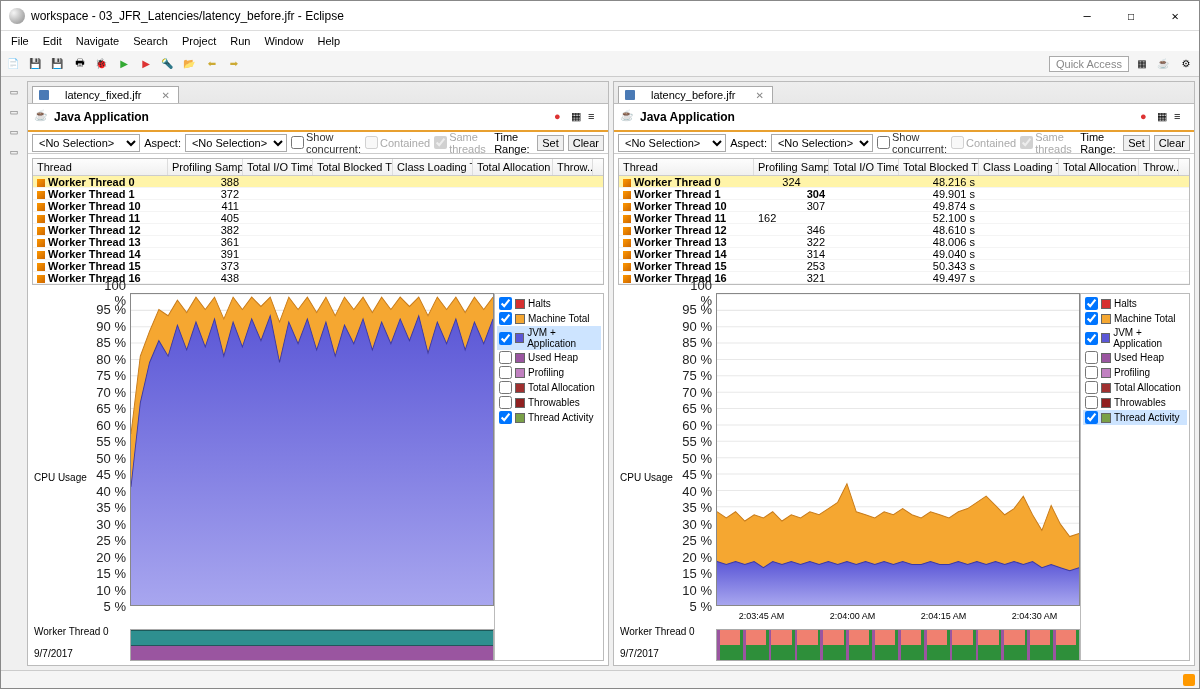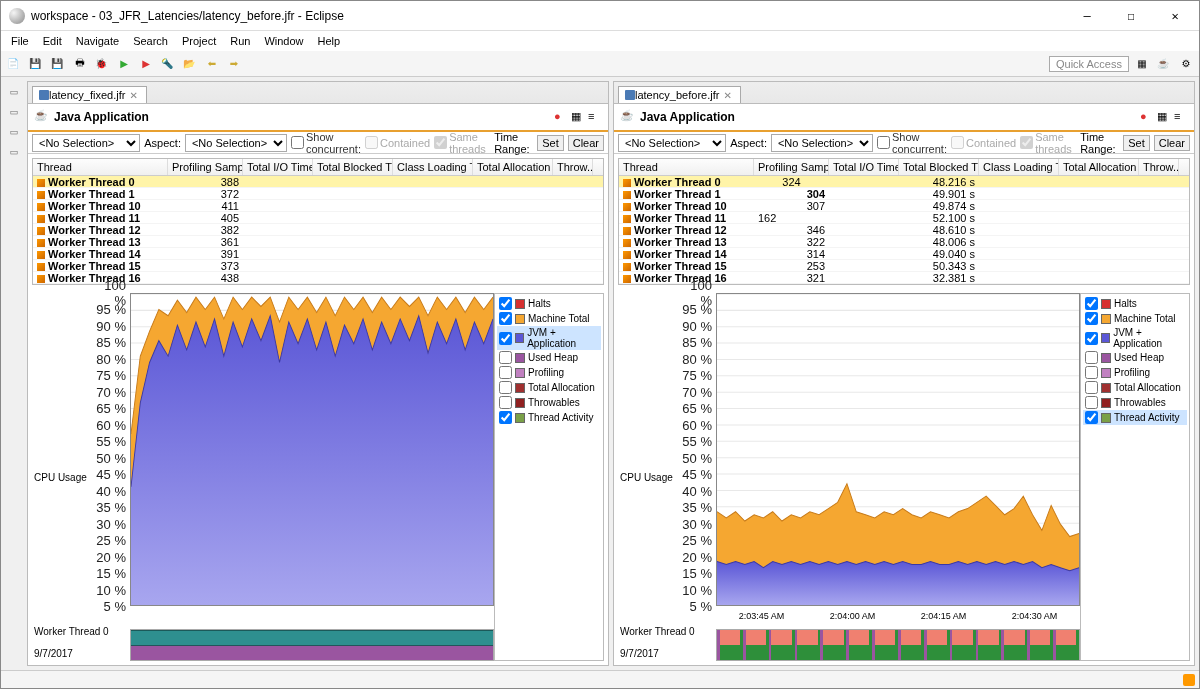--- a/index.html
+++ b/index.html
@@ -14,21 +14,21 @@
   .menuitem { padding: 2px 6px; cursor: default; }
   .toolbar { height: 26px; display: flex; align-items: center; padding: 0 4px; gap: 4px; border-bottom: 1px solid #ccc; background:#f5f5f5;}
   .tbicon { width: 18px; height: 18px; display:flex;align-items:center;justify-content:center; font-size:10px;}
   .spacer { flex: 1; }
   .quickaccess { border: 1px solid #aaa; padding: 1px 6px; font-size: 11px; background: #fff; color:#888;}
   .content { flex: 1; display: flex; padding: 4px; gap: 4px; background:#f0f0f0;}
   .leftgutter { width: 18px; display: flex; flex-direction: column; gap: 6px; padding-top: 4px; align-items:center;}
   .gutteritem{width:14px;height:14px;font-size:9px;display:flex;align-items:center;justify-content:center;color:#666;}
   .editor { flex: 1; background: #fff; border: 1px solid #bbb; display: flex; flex-direction: column; min-width:0;}
   .tabs { height: 22px; display: flex; align-items: flex-end; background: linear-gradient(#eee,#e8e8e8); border-bottom: 1px solid #bbb; padding-left:4px;}
-  .tab { border: 1px solid #aaa; border-bottom: none; background: #fff; padding: 2px 8px 2px 6px; font-size: 11px; display: flex; align-items: center; gap: 0; margin-right:2px;}
+  .tab { border: 1px solid #aaa; border-bottom: none; background: #fff; padding: 2px 8px 2px 6px; font-size: 11px; display: flex; align-items: center; gap: 16px; margin-right:2px;}
   .tab .tabicon{width:10px;height:10px;background:#4a7ab5;border-radius:1px;}
   .tab .x{font-size:10px;color:#888;margin-left:4px;}
   .viewhdr { height: 28px; display: flex; align-items: center; padding: 0 6px; border-bottom:2px solid #e8a030;}
   .viewhdr .vicon{width:16px;height:16px;margin-right:4px;}
   .viewhdr .vtitle{font-weight:bold;font-size:12px;flex:1;}
   .viewhdr .ric{width:14px;height:14px;margin-left:3px;}
   .filterbar{height:22px;display:flex;align-items:center;padding:0 4px;gap:4px;font-size:11px;border-bottom:1px solid #ccc;}
   .filterbar select,.filterbar input[type=text]{font-size:11px;border:1px solid #aaa;background:#fff;padding:0 2px;height:18px;}
   .filterbar .btn{border:1px solid #aaa;padding:1px 4px;background:#f0f0f0;}
   .filterbar label{display:flex;align-items:center;gap:2px;color:#333;}
@@ -468,21 +468,21 @@
               <div class="td" style="width: 70px; text-align: right;"></div>
               <div class="td" style="width: 80px; text-align: right;">50.343 s</div>
               <div class="td" style="width: 80px; text-align: right;"></div>
               <div class="td" style="width: 80px; text-align: right;"></div>
               <div class="td" style="width: 40px; text-align: right;"></div>
             </div>
             <div class="tr">
               <div class="td" style="width: 135px; text-align: left;"><span class="thicon"></span><b>Worker Thread 16</b></div>
               <div class="td" style="width: 75px; text-align: right;">321</div>
               <div class="td" style="width: 70px; text-align: right;"></div>
-              <div class="td" style="width: 80px; text-align: right;">32.381 s</div>
+              <div class="td" style="width: 80px; text-align: right;">49.497 s</div>
               <div class="td" style="width: 80px; text-align: right;"></div>
               <div class="td" style="width: 80px; text-align: right;"></div>
               <div class="td" style="width: 40px; text-align: right;"></div>
             </div>
           </div>
       </div>
       <div class="chartarea">
         <span class="chartlabel" style="left:2px;top:50%;transform:translateY(-50%)">CPU Usage</span>
         <span class="chartlabel" style="left:2px;bottom:24px">Worker Thread 0</span>
         <span class="chartlabel" style="left:2px;bottom:2px">9/7/2017</span>

